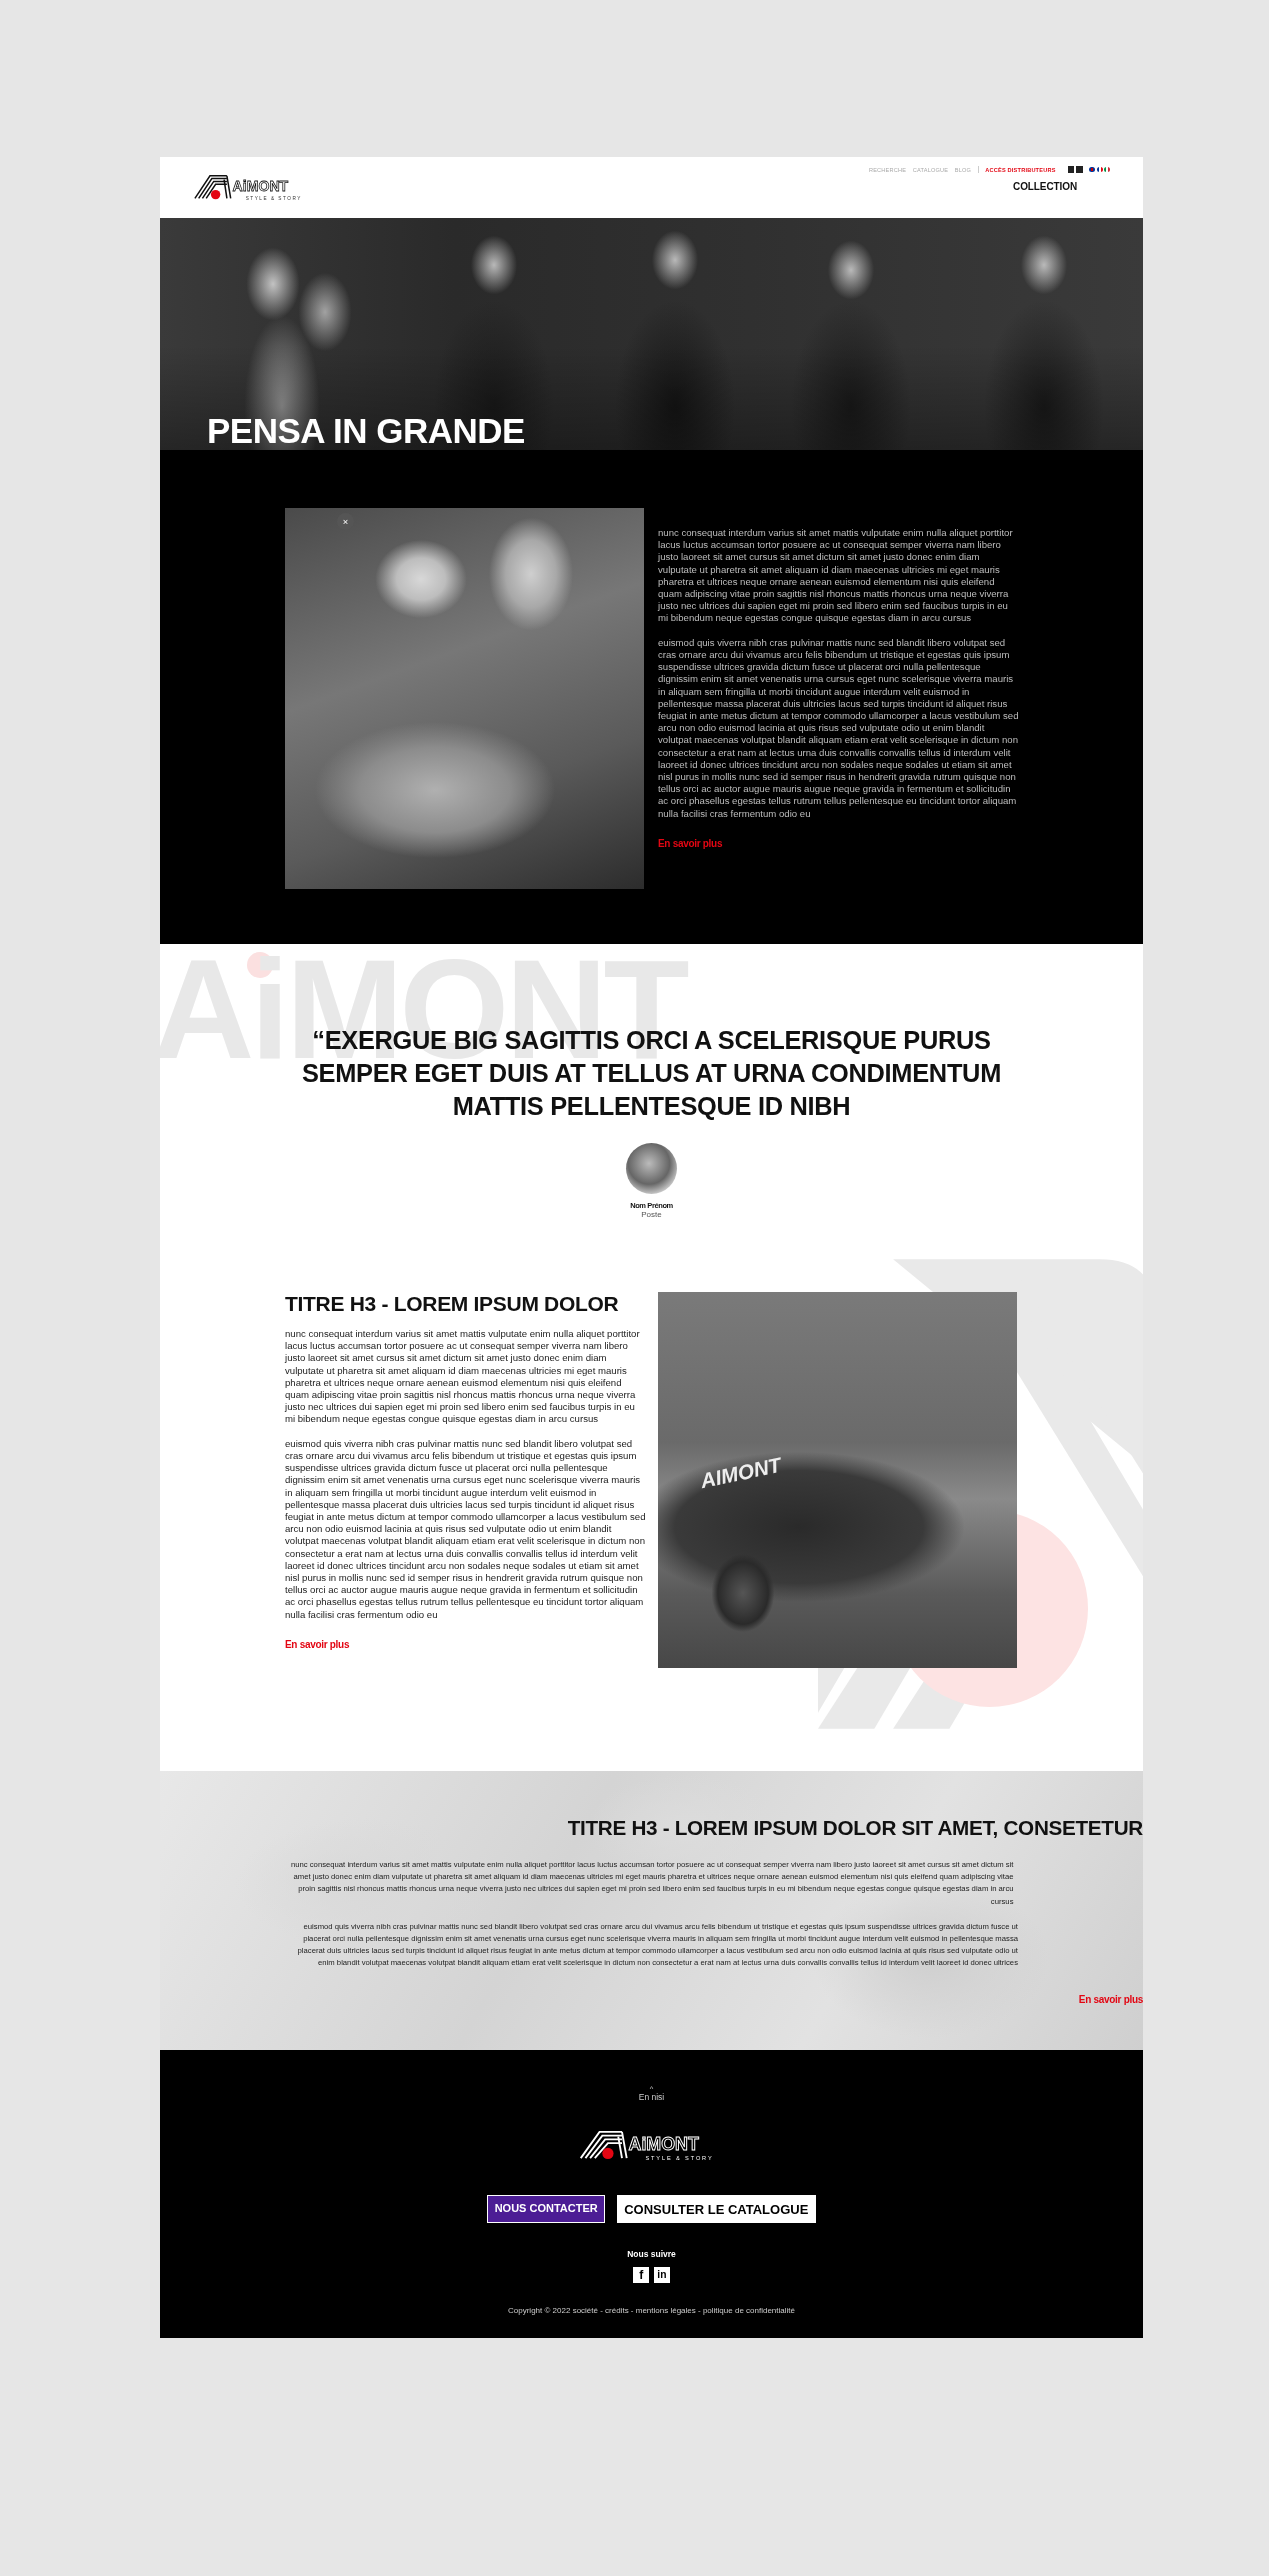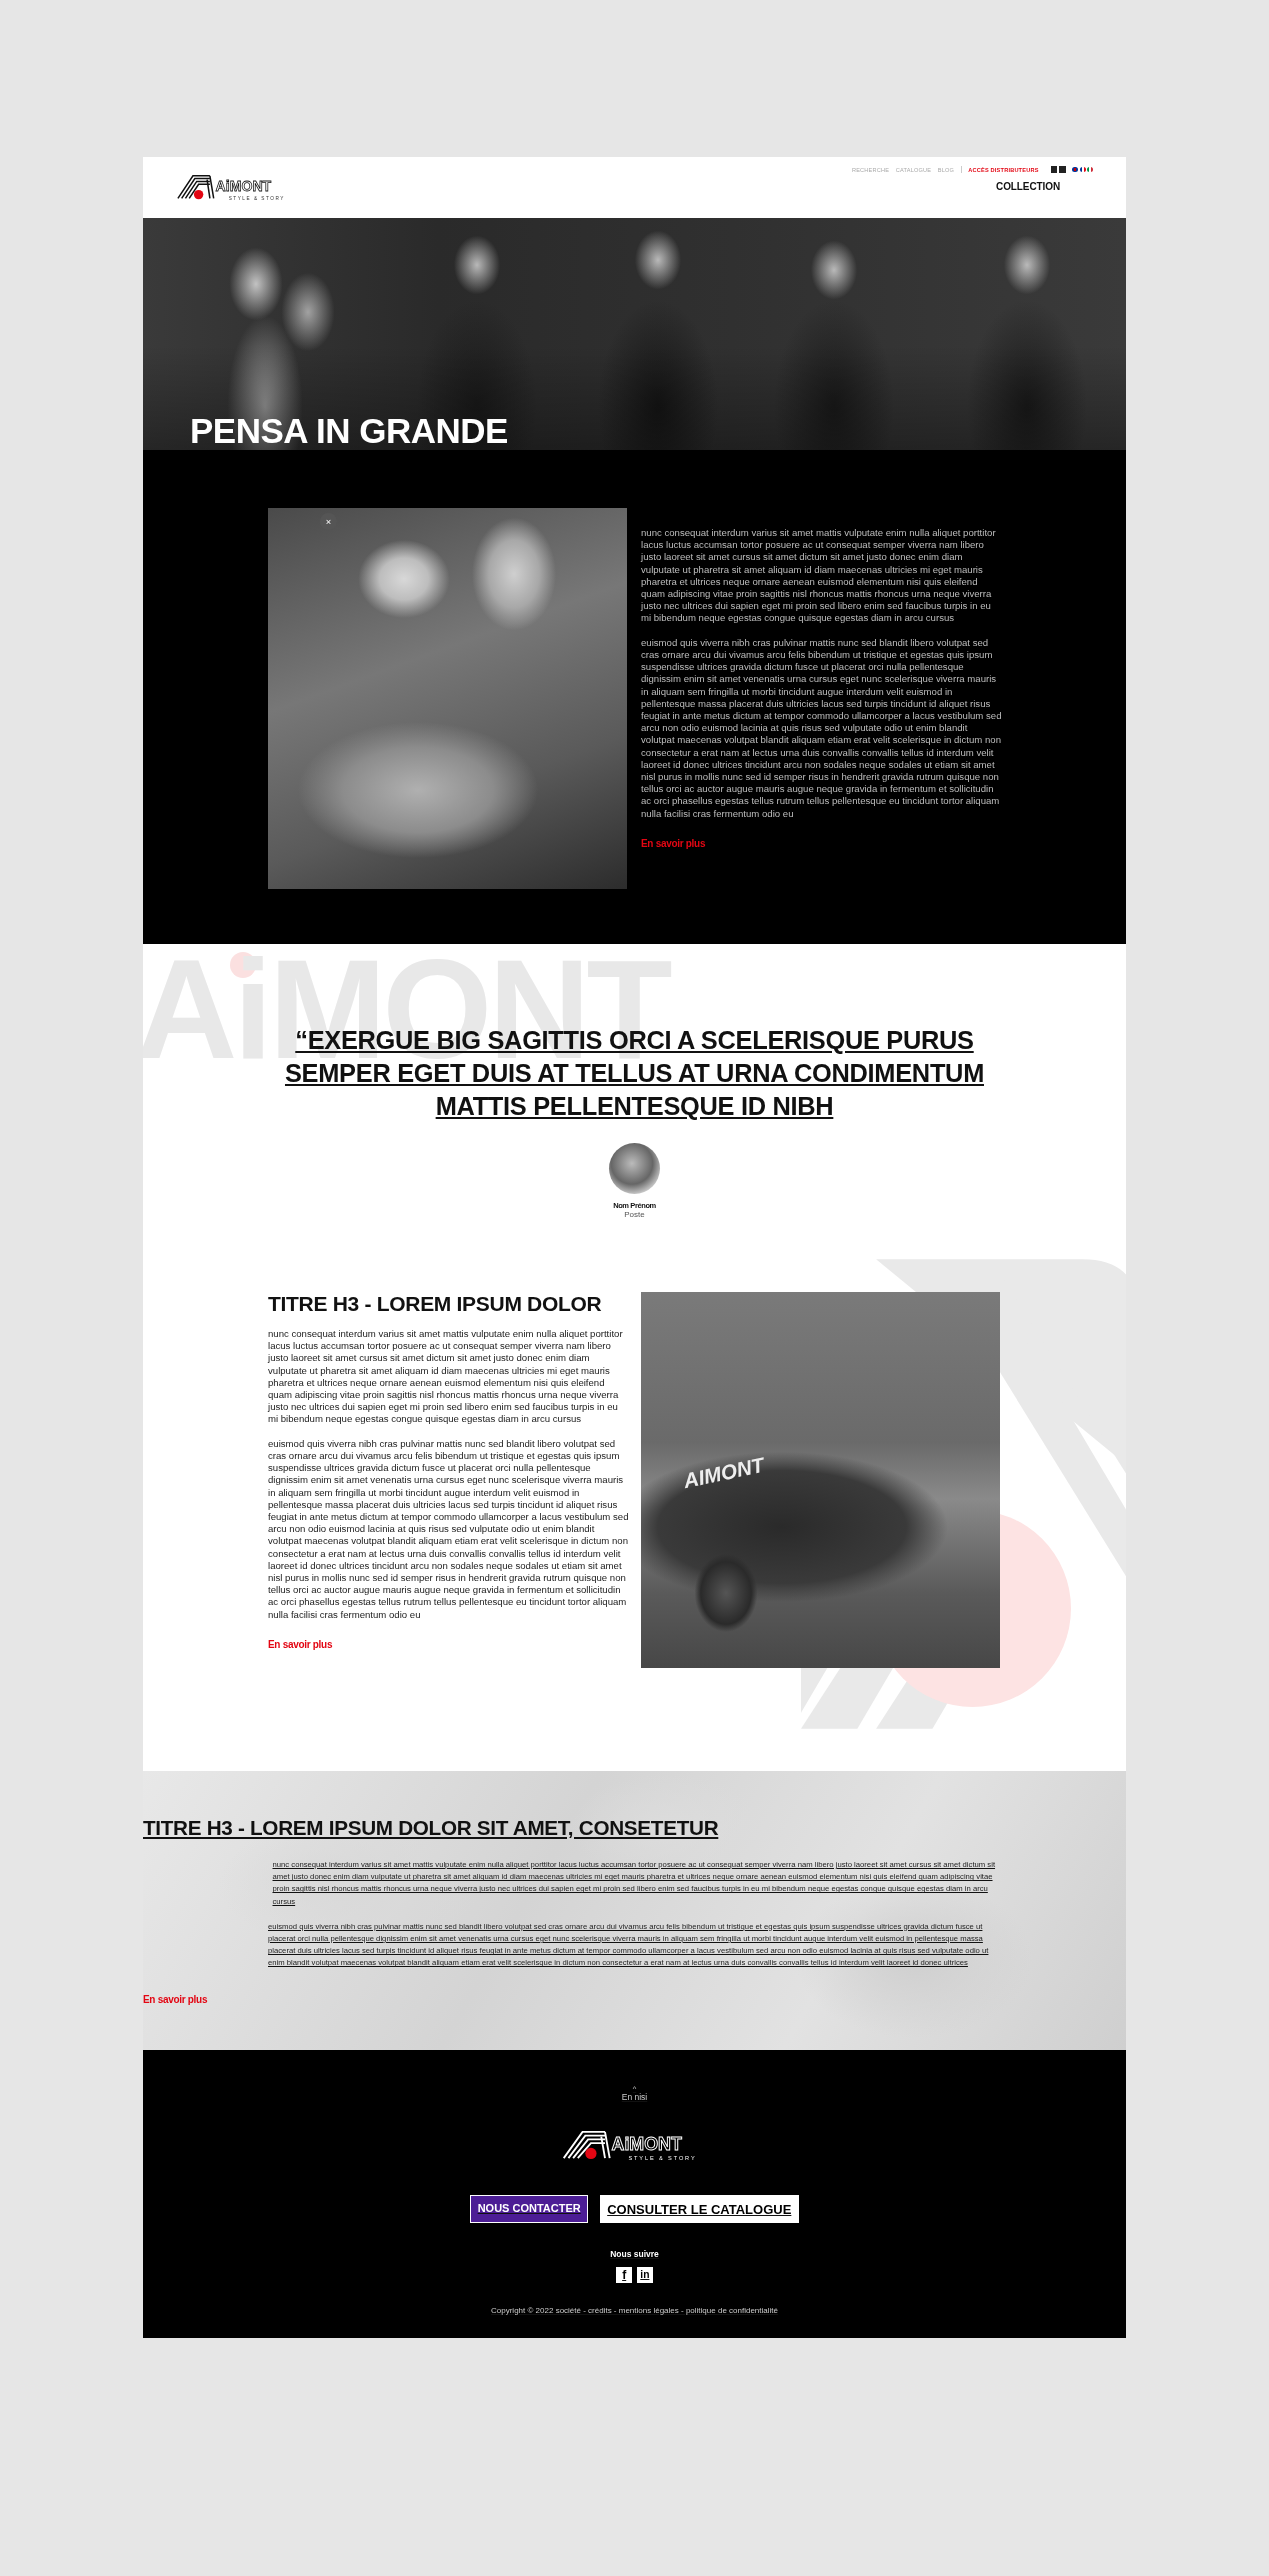--- a/index.html
+++ b/index.html
@@ -1,18 +1,18 @@
 <!DOCTYPE html>
 <html style="font-size:15px"><head>
 <meta charset="utf-8">
 <style>
   * { box-sizing: border-box; margin: 0; padding: 0; }
   html, body { width: 1269px; height: 2576px; background: #e6e6e6; overflow: hidden; }
   body { font-family: "Liberation Sans", sans-serif; color: #111; position: relative; }
-  .page { position: absolute; left: 143px; top: 157px; width: 983px; background: #fff; text-decoration: underline; }
+  .page { position: absolute; left: 160px; top: 157px; width: 983px; background: #fff; }
 
   
   .header { position: relative; height: 61px; background: #fff; }
   .logo { position: absolute; left: 33px; top: 15px; width: 113px; height: 32px; }
   .utility { position: absolute; right: 33px; top: 9.4px; display: flex; align-items: center; gap: 6.6px; font-size: 5.6px; color: #aaa; text-transform: uppercase; letter-spacing: 0.2px; }
   .utility .sep { width: 0.9px; height: 6.6px; background: #ccc; }
   .utility .dist { color: #e30613; font-weight: bold; }
   .utility .social-mini { display: flex; gap: 1.9px; margin-left: 5.6px; }
   .utility .social-mini span { width: 6.6px; height: 6.6px; background: #222; display: inline-block; }
   .utility .flags { display: flex; gap: 1.9px; }
@@ -72,21 +72,21 @@
   .white-text p { margin-bottom: 12.2px; }
   .car-img { position: absolute; left: 498px; top: 348px; width: 359px; height: 376px; overflow: hidden;
     background:
       radial-gradient(ellipse 42px 52px at 85px 301px, #555, #2a2a2a 60%, transparent 75%),
       radial-gradient(ellipse 207px 94px at 141px 235px, #2a2a2a, #3a3a3a 60%, transparent 80%),
       linear-gradient(180deg, #7a7a7a 0%, #6a6a6a 40%, #8a8a8a 55%, #5a5a5a 80%, #474747);
   }
   .car-img .car-label { position: absolute; left: 42px; top: 169px; font-size: 20.7px; font-weight: bold; color: #eee; transform: rotate(-12deg); font-style: italic; }
 
   
-  .grey-sec { position: relative; height: 279px; text-align: left;
+  .grey-sec { position: relative; height: 279px; text-align: right;
     background:
       radial-gradient(ellipse 188px 94px at 207px 113px, #d9d9d9, transparent 70%),
       radial-gradient(ellipse 169px 113px at 771px 188px, #cfcfcf, transparent 70%),
       radial-gradient(ellipse 141px 75px at 526px 56px, #dcdcdc, transparent 70%),
       linear-gradient(120deg, #e8e8e8, #d4d4d4 40%, #e2e2e2 70%, #cfcfcf);
   }
   .grey-sec h3 { padding-top: 45px; font-size: 20.7px; font-weight: bold; letter-spacing: -0.3px; }
   .grey-sec .p1 { margin: 19px auto 0; width: 724px; font-size: 7.7px; line-height: 12.2px; color: #222; }
   .grey-sec .p2 { margin: 13px auto 0; width: 733px; font-size: 7.7px; line-height: 12.2px; color: #222; }
   .grey-sec .more { margin-top: 24.4px; }

